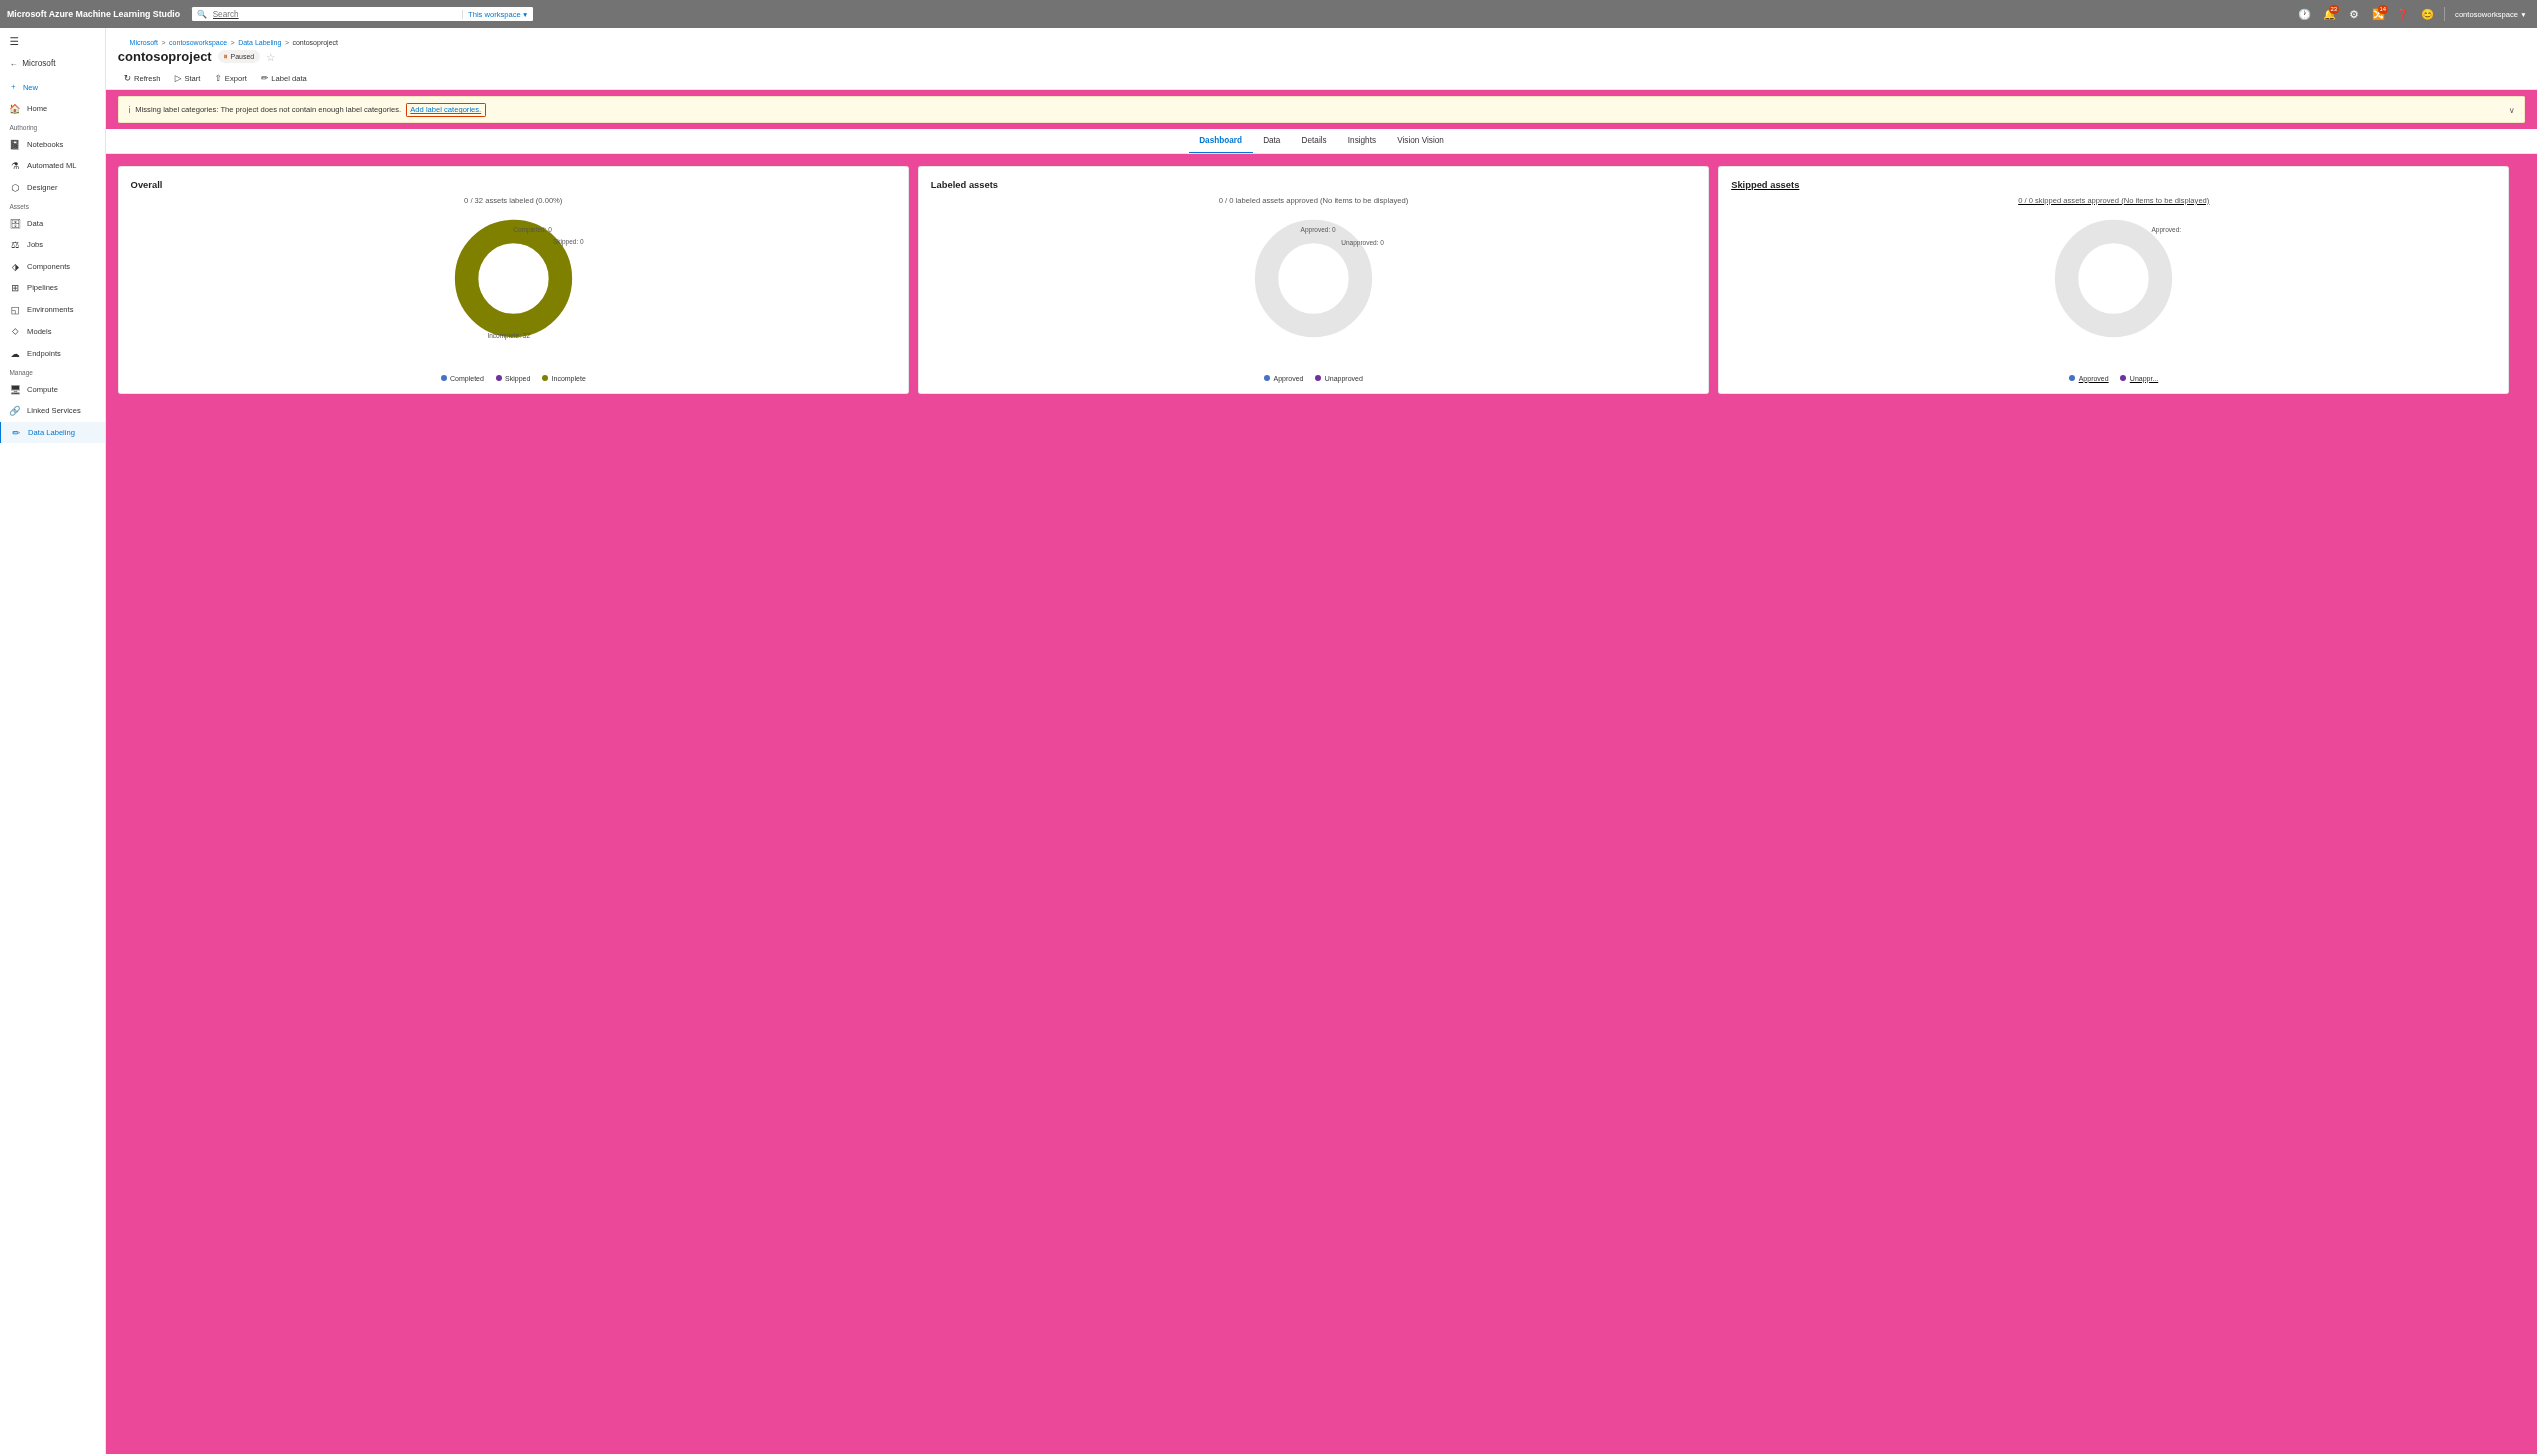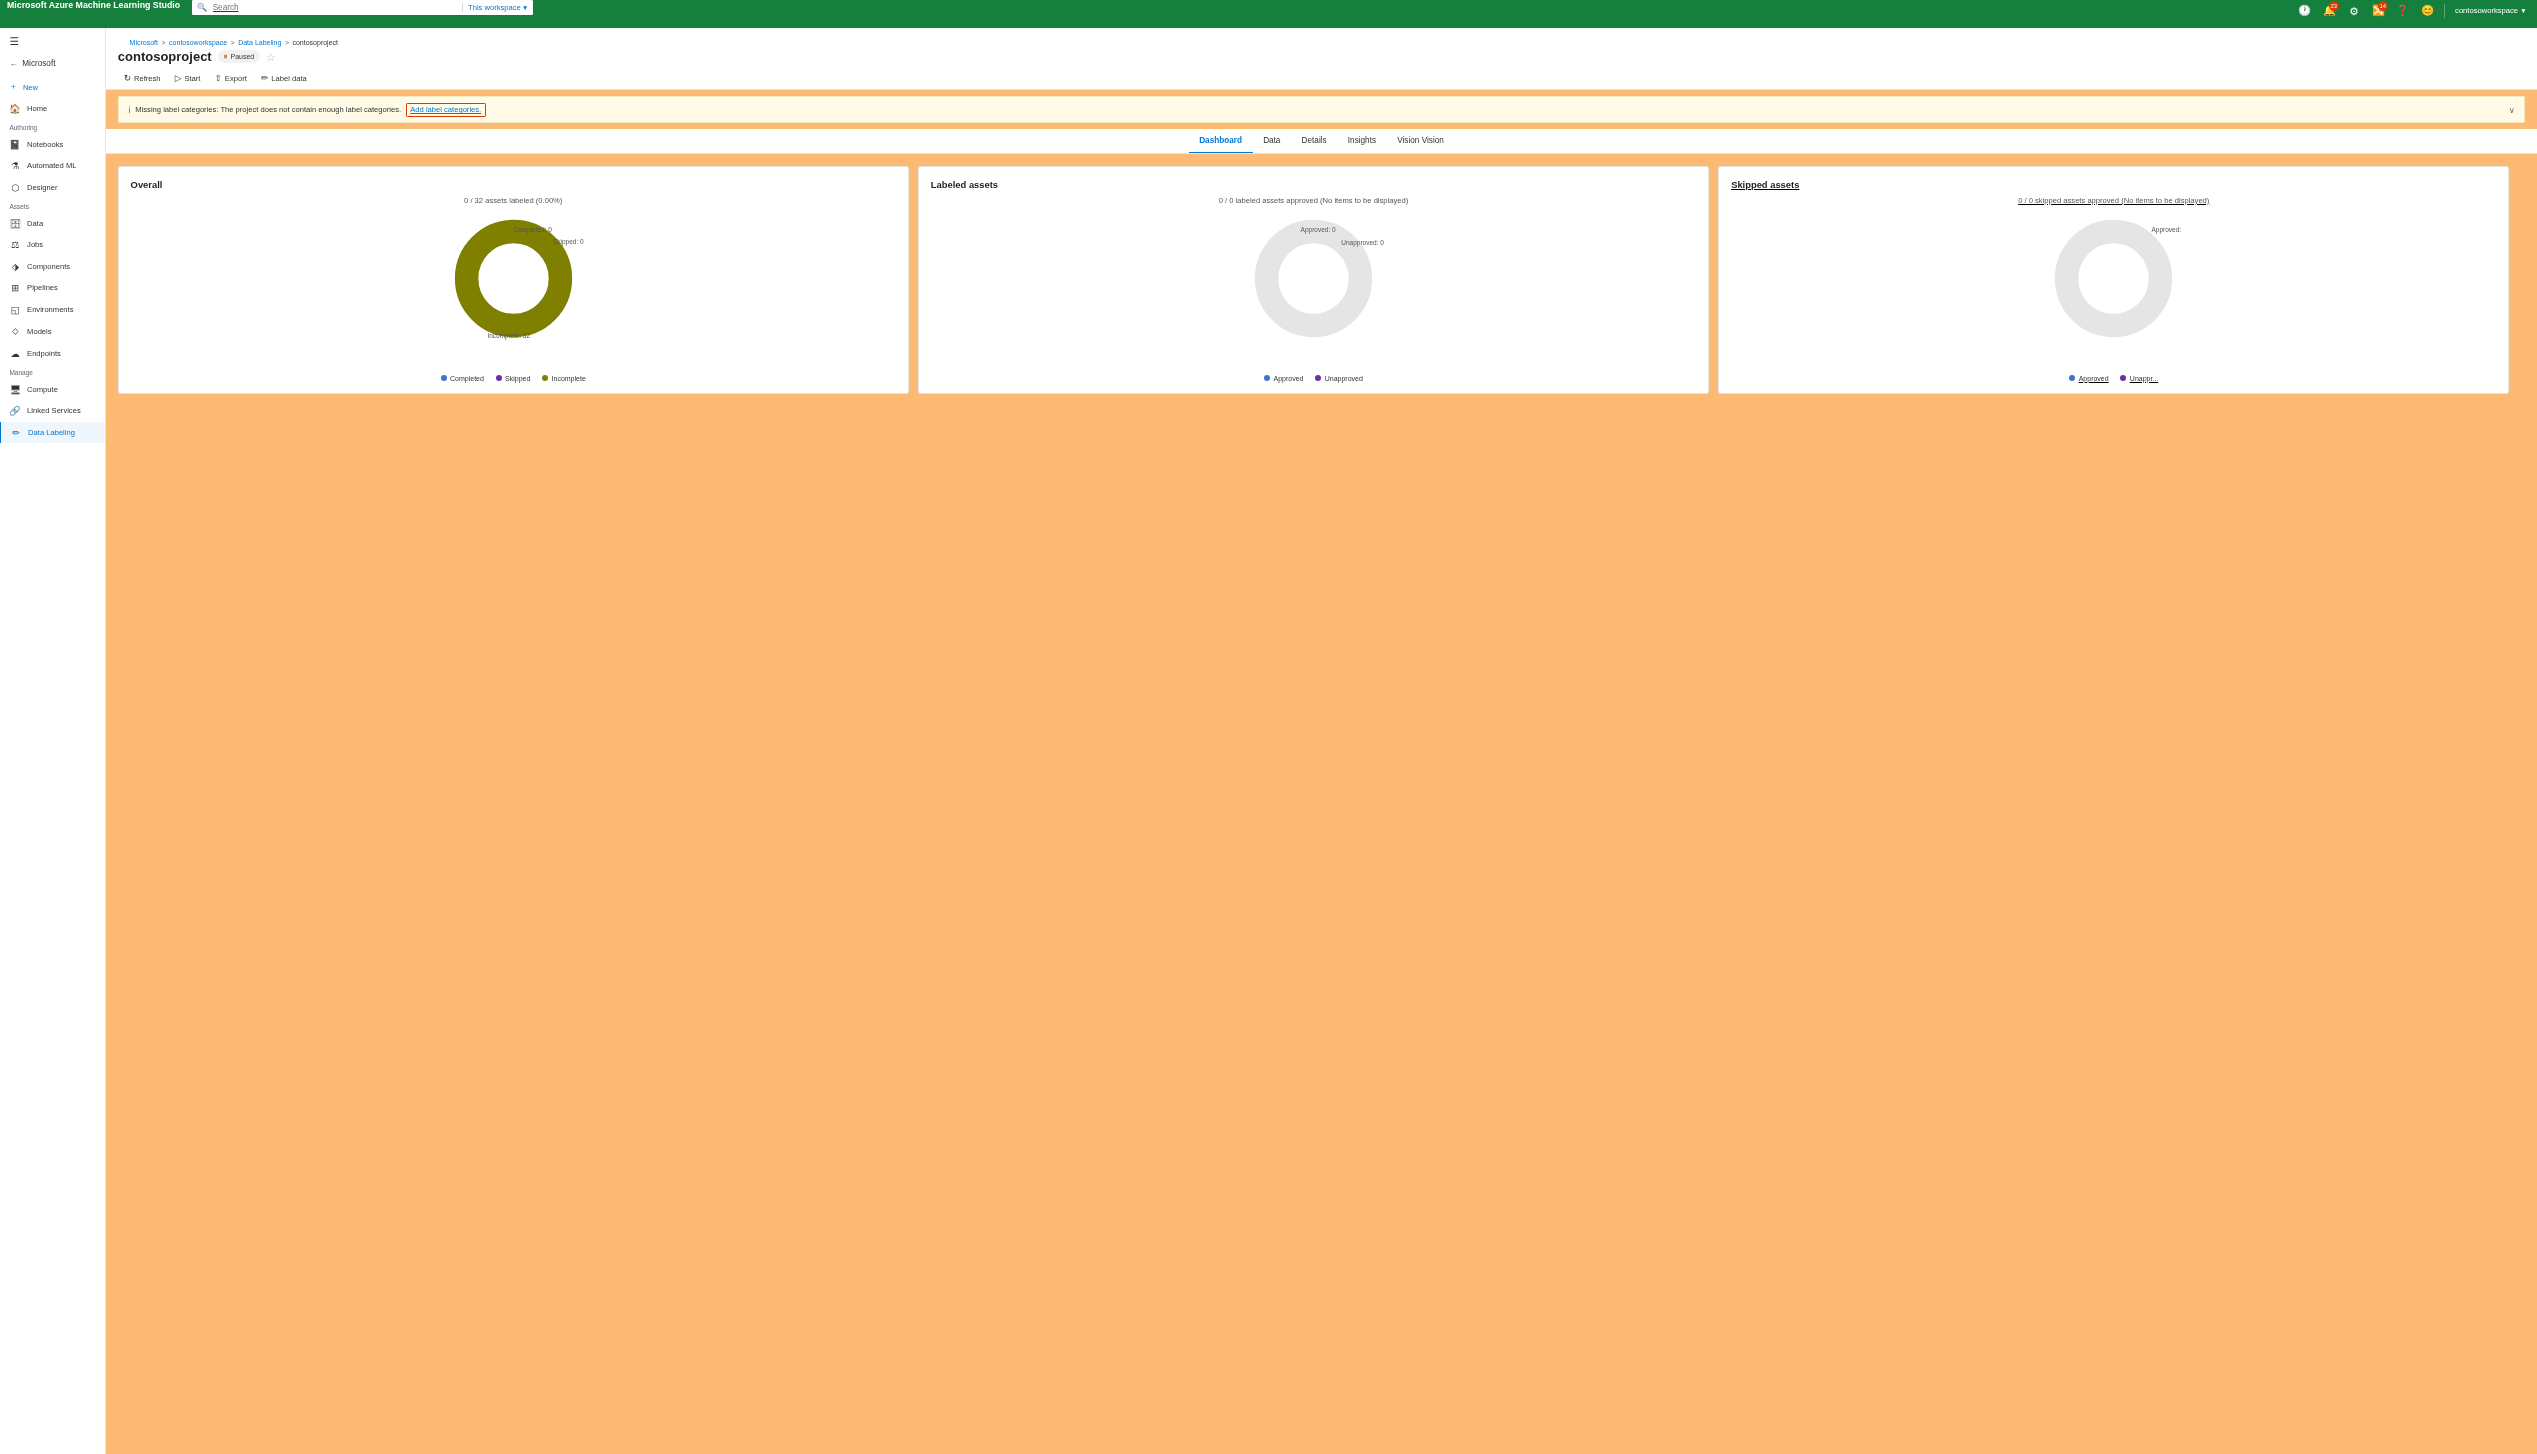--- a/index.html
+++ b/index.html
@@ -1,22 +1,22 @@
 <!DOCTYPE html>
 <html style="font-size:9.4px"><head>
   <meta charset="utf-8">
   <style>
     * { box-sizing: border-box; margin: 0; padding: 0; }
     body { font-family: 'Segoe UI', Arial, sans-serif; font-size: 8.2px; background: #f3f2f1; overflow: hidden; }
 
     
     .top-nav {
       display: flex;
-      align-items: flex-start;
-      background: #15803d;
+      align-items: center;
+      background: #737373;
       height: 28px;
       padding: 0 7px;
       color: white;
       gap: 4.7px;
     }
     .top-nav-brand {
       font-size: 8.8px;
       font-weight: 600;
       color: white;
       white-space: nowrap;
@@ -157,21 +157,21 @@
       cursor: pointer;
       font-size: 7.6px;
       color: #0078d4;
       font-weight: 500;
     }
 
     
     .main-content {
       flex: 1;
       overflow-y: auto;
-      background: #fdba74;
+      background: #ec4899;
     }
 
     
     .breadcrumb {
       display: flex;
       align-items: center;
       gap: 3.5px;
       padding: 5.9px 11.8px 3.5px 11.8px;
       font-size: 7px;
       color: #0078d4;

